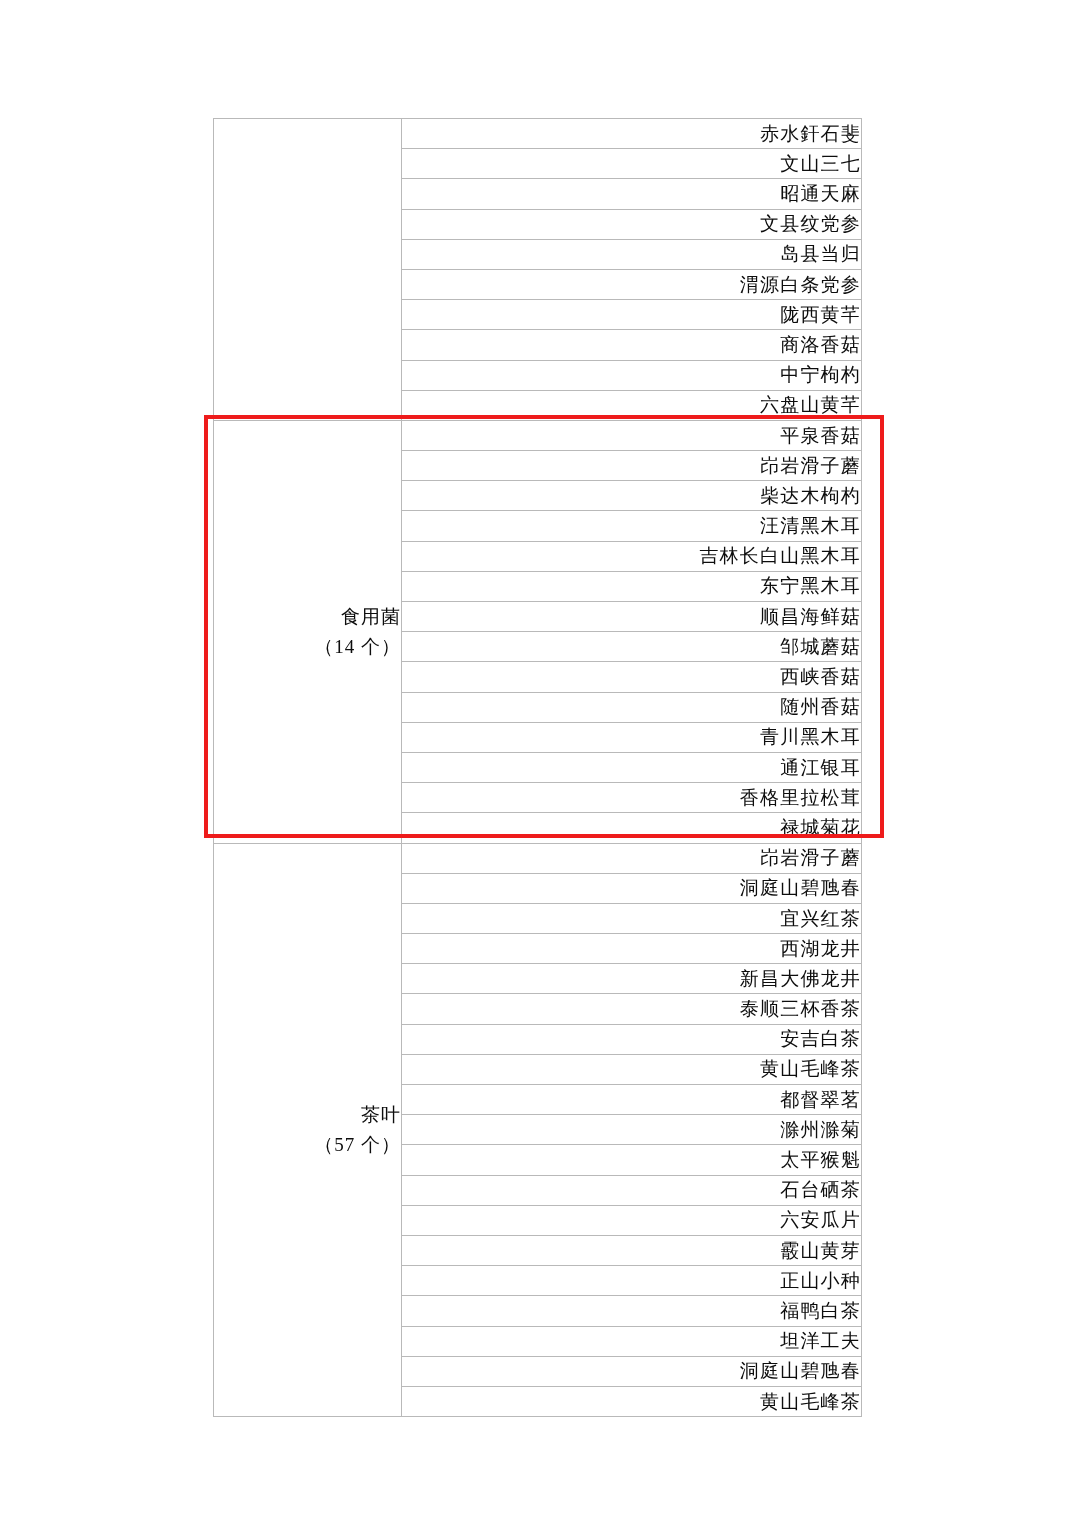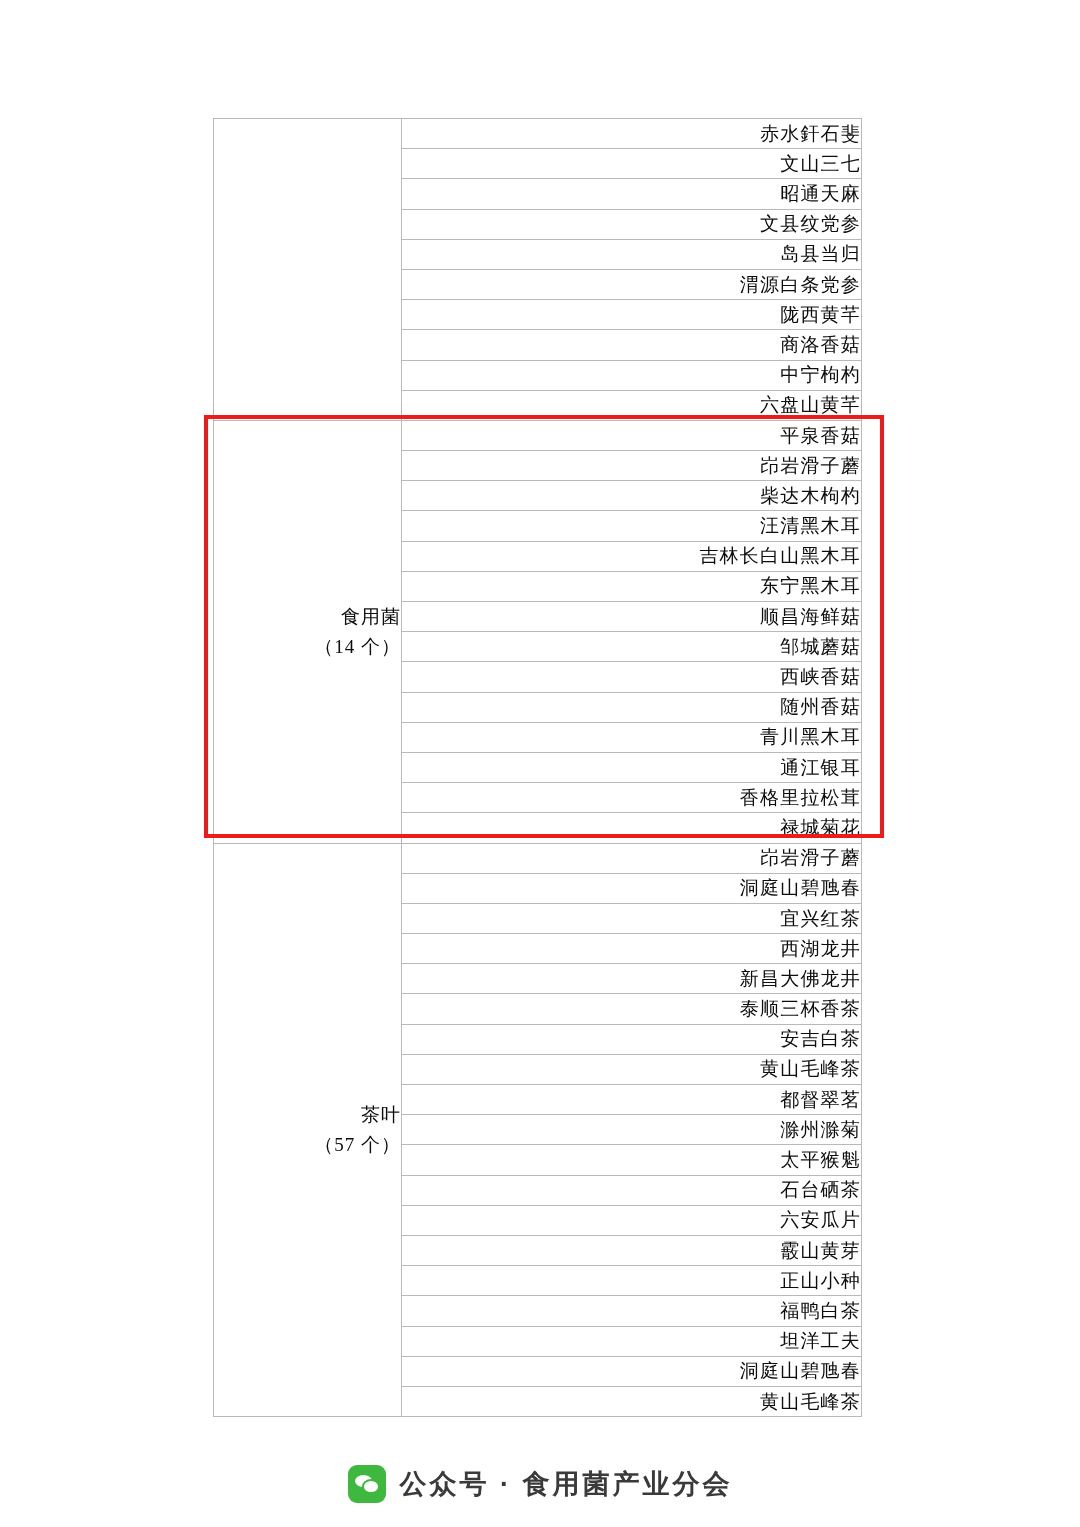--- a/index.html
+++ b/index.html
@@ -276,18 +276,14 @@
         <tr>
           <td>黄山毛峰茶</td>
         </tr>
 
       </tbody>
     </table>
   </div>
 
   <div class="red-box"></div>
 
-  <div class="footer">
-    <div class="wechat-badge"></div>
-    <div class="footer-text">公众号 · 食用菌产业分会</div>
-  </div>
 
 </div>
 
 </body></html>

